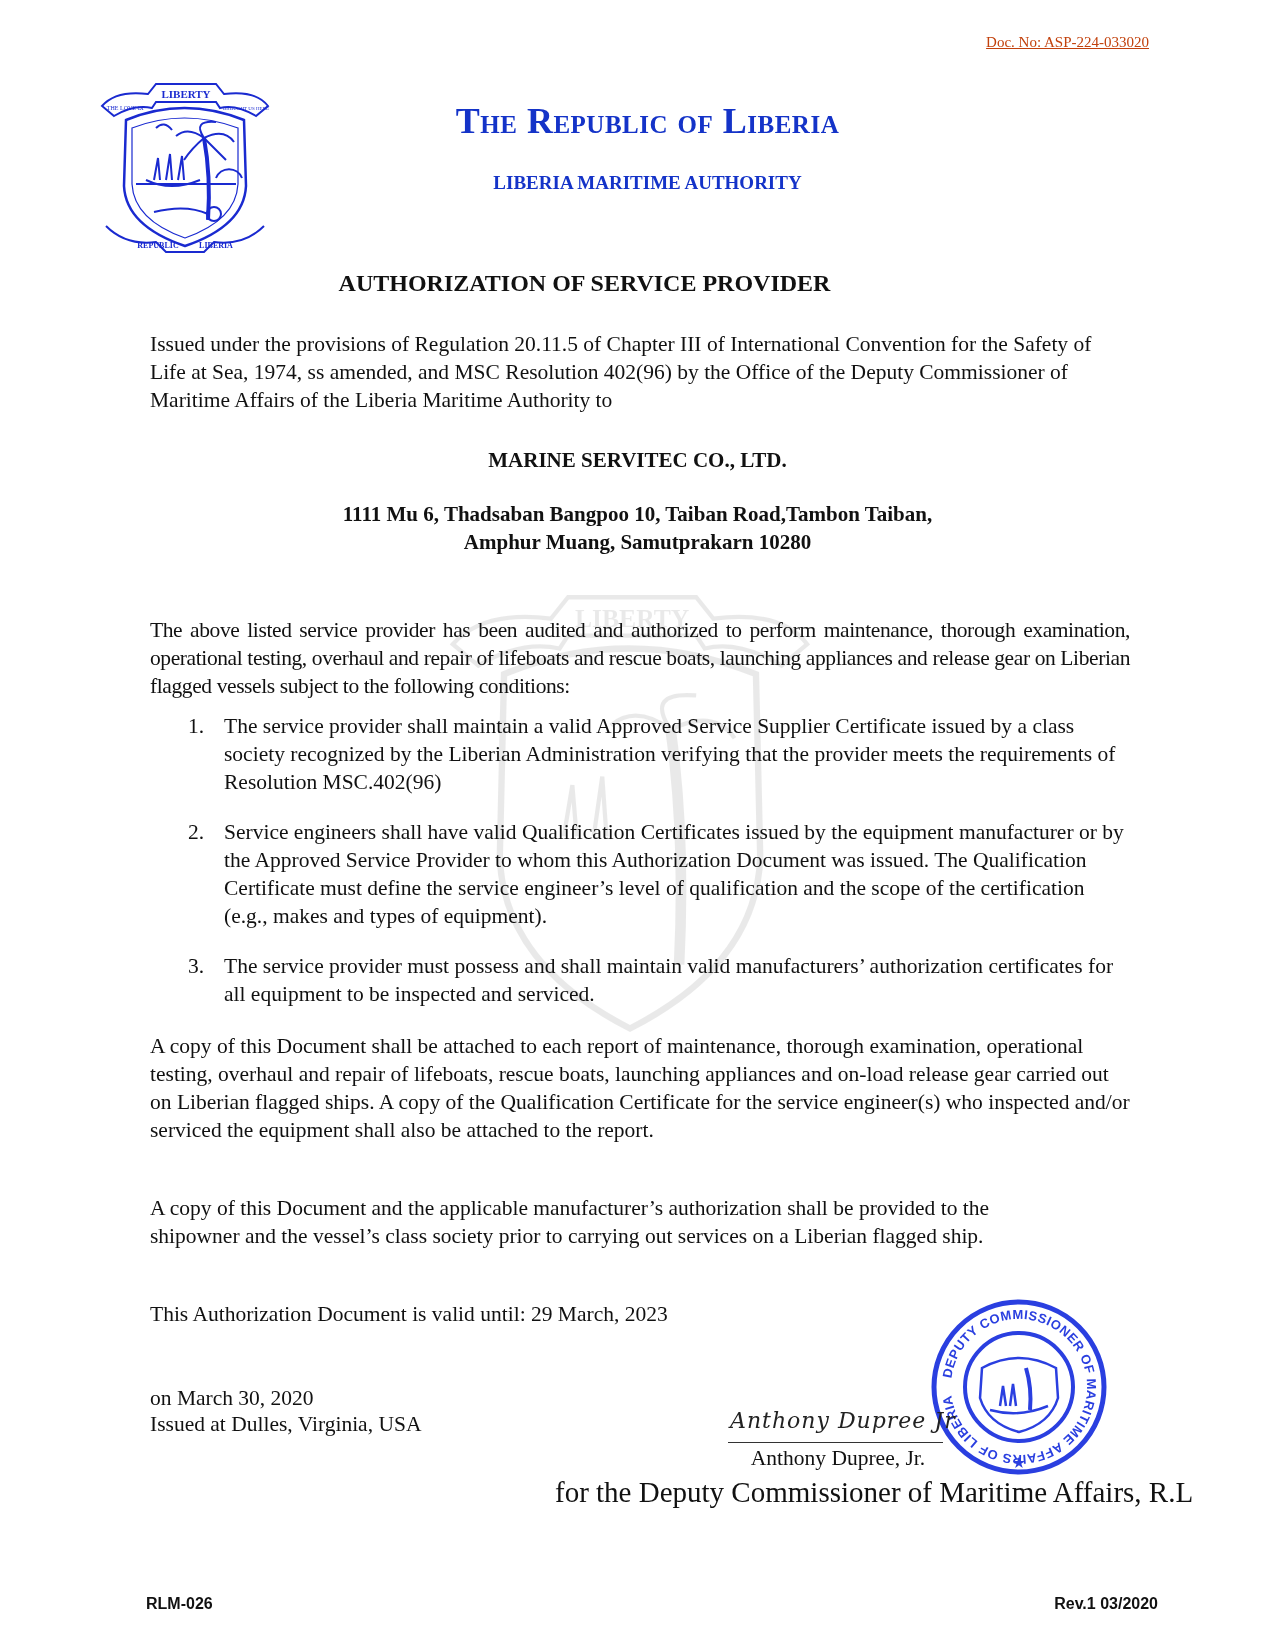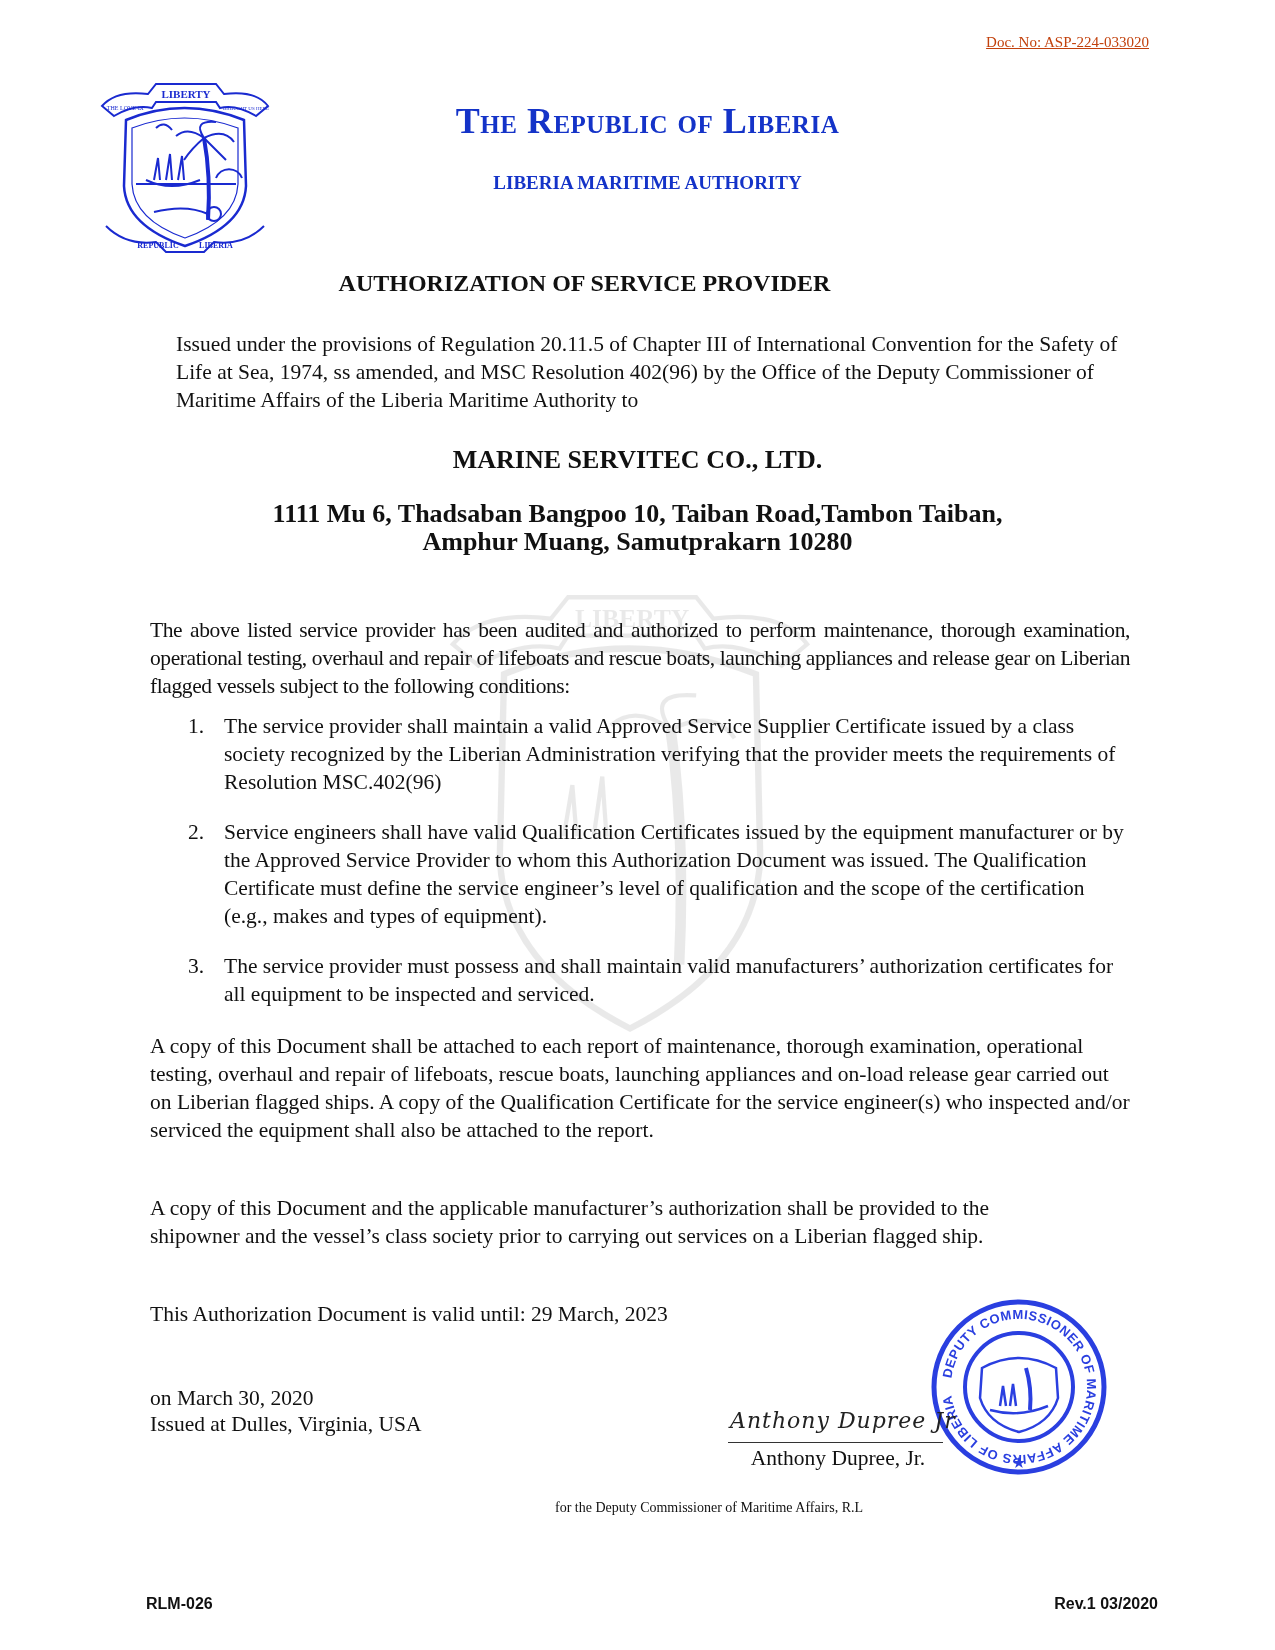--- a/index.html
+++ b/index.html
@@ -6,39 +6,39 @@
   body { width: 1275px; height: 1650px; position: relative; overflow: hidden;
          font-family: "Liberation Serif", "DejaVu Serif", serif; color: #111; }
   .abs { position: absolute; }
   #doc-no { top: 34px; right: 126px; font-size: 15px; color: #c2410c; text-decoration: underline; }
   #emblem { left: 96px; top: 76px; width: 178px; height: 180px; }
   #title { left: 0; width: 1275px; top: 100px; text-align: center; color: #1433c8;
            font-weight: bold; font-size: 36px; font-variant: small-caps; letter-spacing: 0.5px; padding-left: 10px; }
   #subtitle { left: 0; width: 1275px; top: 172px; text-align: center; color: #1433c8; font-weight: bold; font-size: 19px; padding-left: 10px; }
   #heading { left: 0; width: 1169px; top: 270px; text-align: center; font-weight: bold; font-size: 24px; }
   .para { left: 150px; width: 980px; font-size: 21.5px; line-height: 28px; }
-  .center-bold { left: 0; width: 1275px; text-align: center; font-weight: bold; font-size: 26px; line-height: 28px; }
-  #intro { top: 330px; margin-left: 26px; }
+  .center-bold { left: 0; width: 1275px; text-align: center; font-weight: bold; font-size: 21px; line-height: 28px; }
+  #intro { top: 330px; }
   #company { top: 446px; }
   #address { top: 500px; }
   #conditions-intro { top: 616px; text-align: justify; letter-spacing: -0.4px; }
   ol#conditions { position: absolute; left: 178px; width: 950px; margin: 0; padding: 0; list-style: none; font-size: 21.5px; line-height: 28px; }
   ol#conditions li { position: relative; padding-left: 46px; margin: 0; }
   ol#conditions li .num { position: absolute; left: 10px; top: 0; }
   #attach { top: 1082px; }
   #copy { top: 1224px; }
   #valid { top: 1322px; }
   #issued-at { top: 1366px; }
   #issued-on { top: 1410px; }
   #watermark { left: 440px; top: 580px; width: 380px; height: 470px; opacity: 0.12; }
   #stamp { left: 930px; top: 1298px; width: 178px; height: 178px; }
   #signature { left: 730px; top: 1408px; font-family: "DejaVu Serif", serif; font-style: italic; font-size: 22px; color: #222; letter-spacing: 1px; }
   #sig-line { left: 728px; top: 1442px; width: 215px; height: 1px; background: #333; }
   #signer { left: 728px; top: 1446px; width: 220px; text-align: center; font-size: 21.5px; }
-  #signer-title { left: 555px; top: 1476px; font-size: 14px; margin-top: 24px; }
+  #signer-title { left: 555px; top: 1476px; font-size: 29px; }
   .footer { top: 1595px; font-family: "Liberation Sans", "DejaVu Sans", sans-serif; font-weight: bold; font-size: 16px; }
   #form-code { left: 146px; }
   #revision { right: 117px; }
 </style>
 </head>
 <body>
 
 <div id="doc-no" class="abs">Doc. No: ASP-224-033020</div>
 
 <svg id="emblem" class="abs" viewBox="0 0 178 180">

